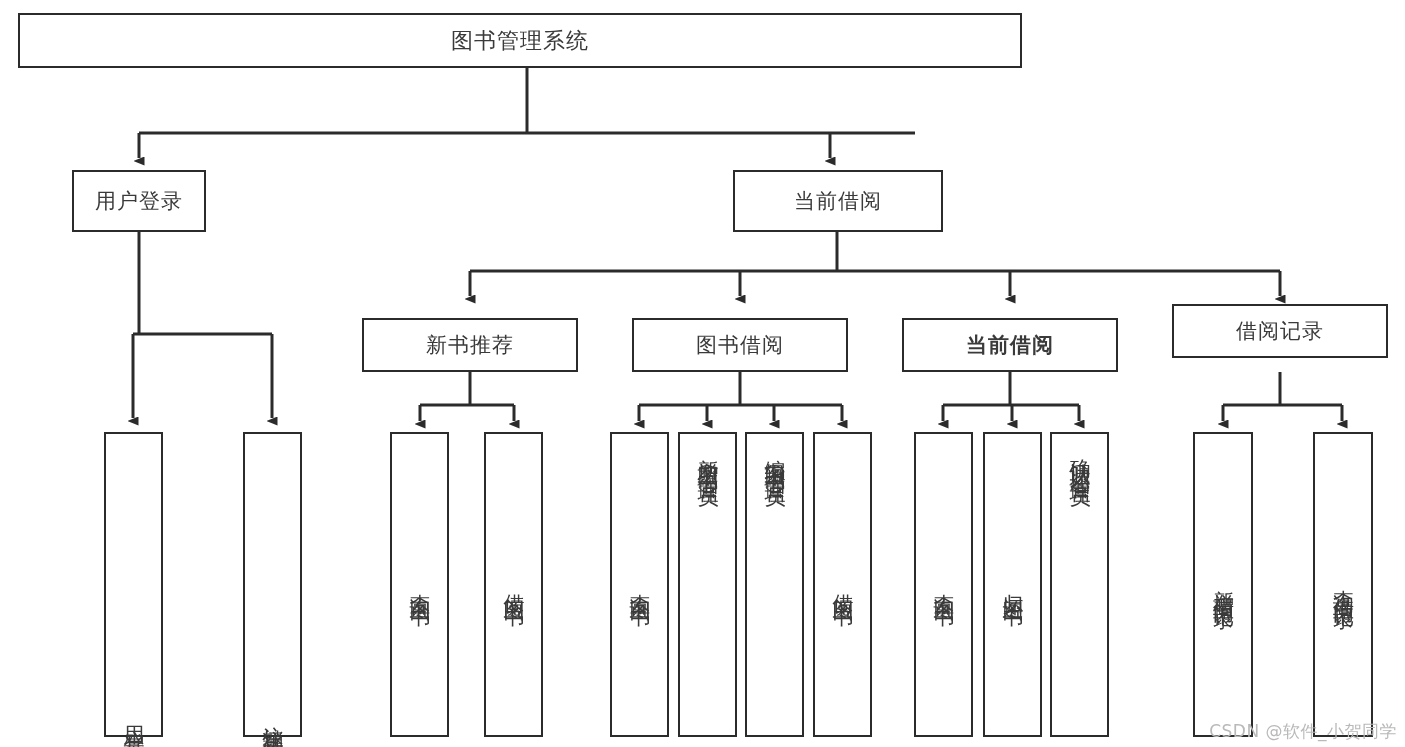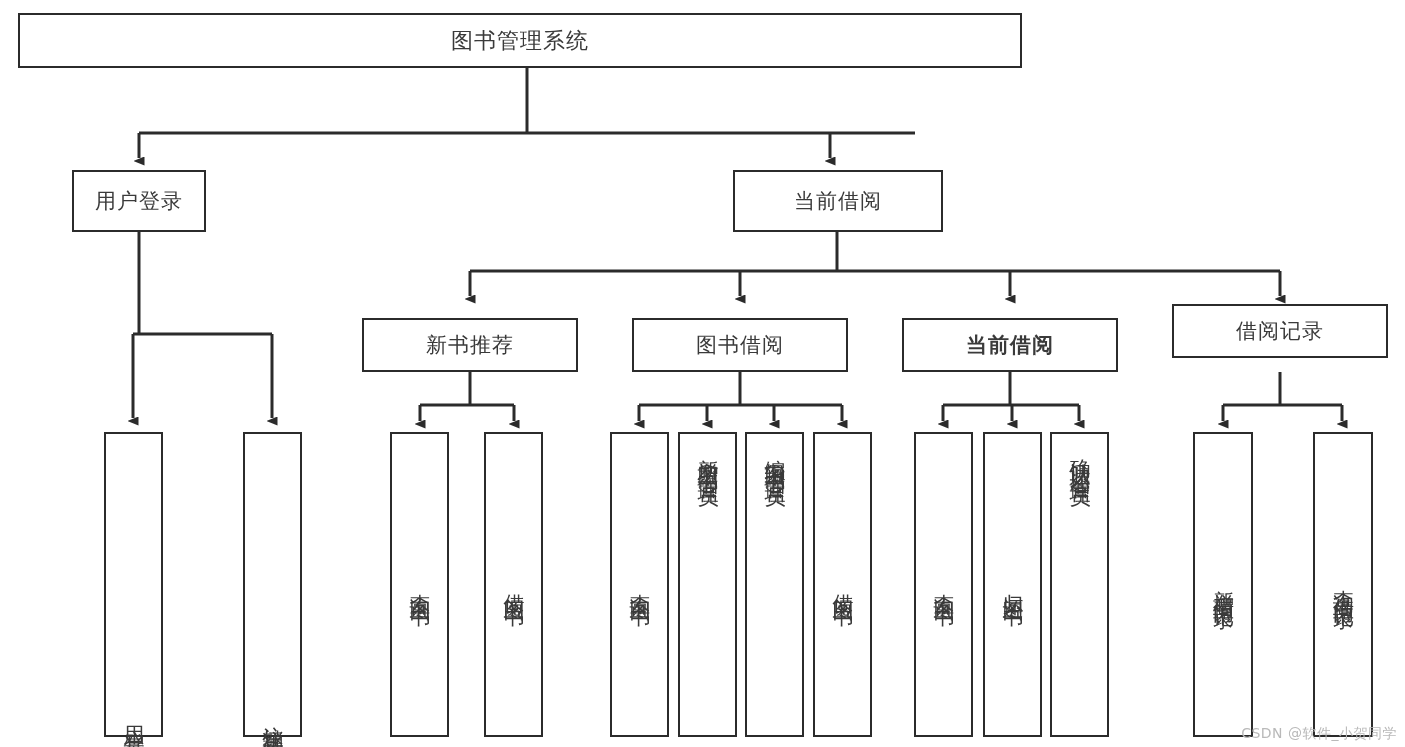--- a/index.html
+++ b/index.html
@@ -59,21 +59,21 @@
   }
   .node.vbot{
     align-items:flex-end;
     padding-top:0;
     padding-bottom:10px;
   }
   .watermark{
     position:absolute;
     right:8px;
     bottom:4px;
-    font-size:14px;
+    font-size:17px;
     color:#b9b9b9;
     letter-spacing:0.5px;
     white-space:nowrap;
     font-family:"DejaVu Sans","Liberation Sans",sans-serif;
   }
 </style>
 </head>
 <body>
 
 <div id="canvas">

